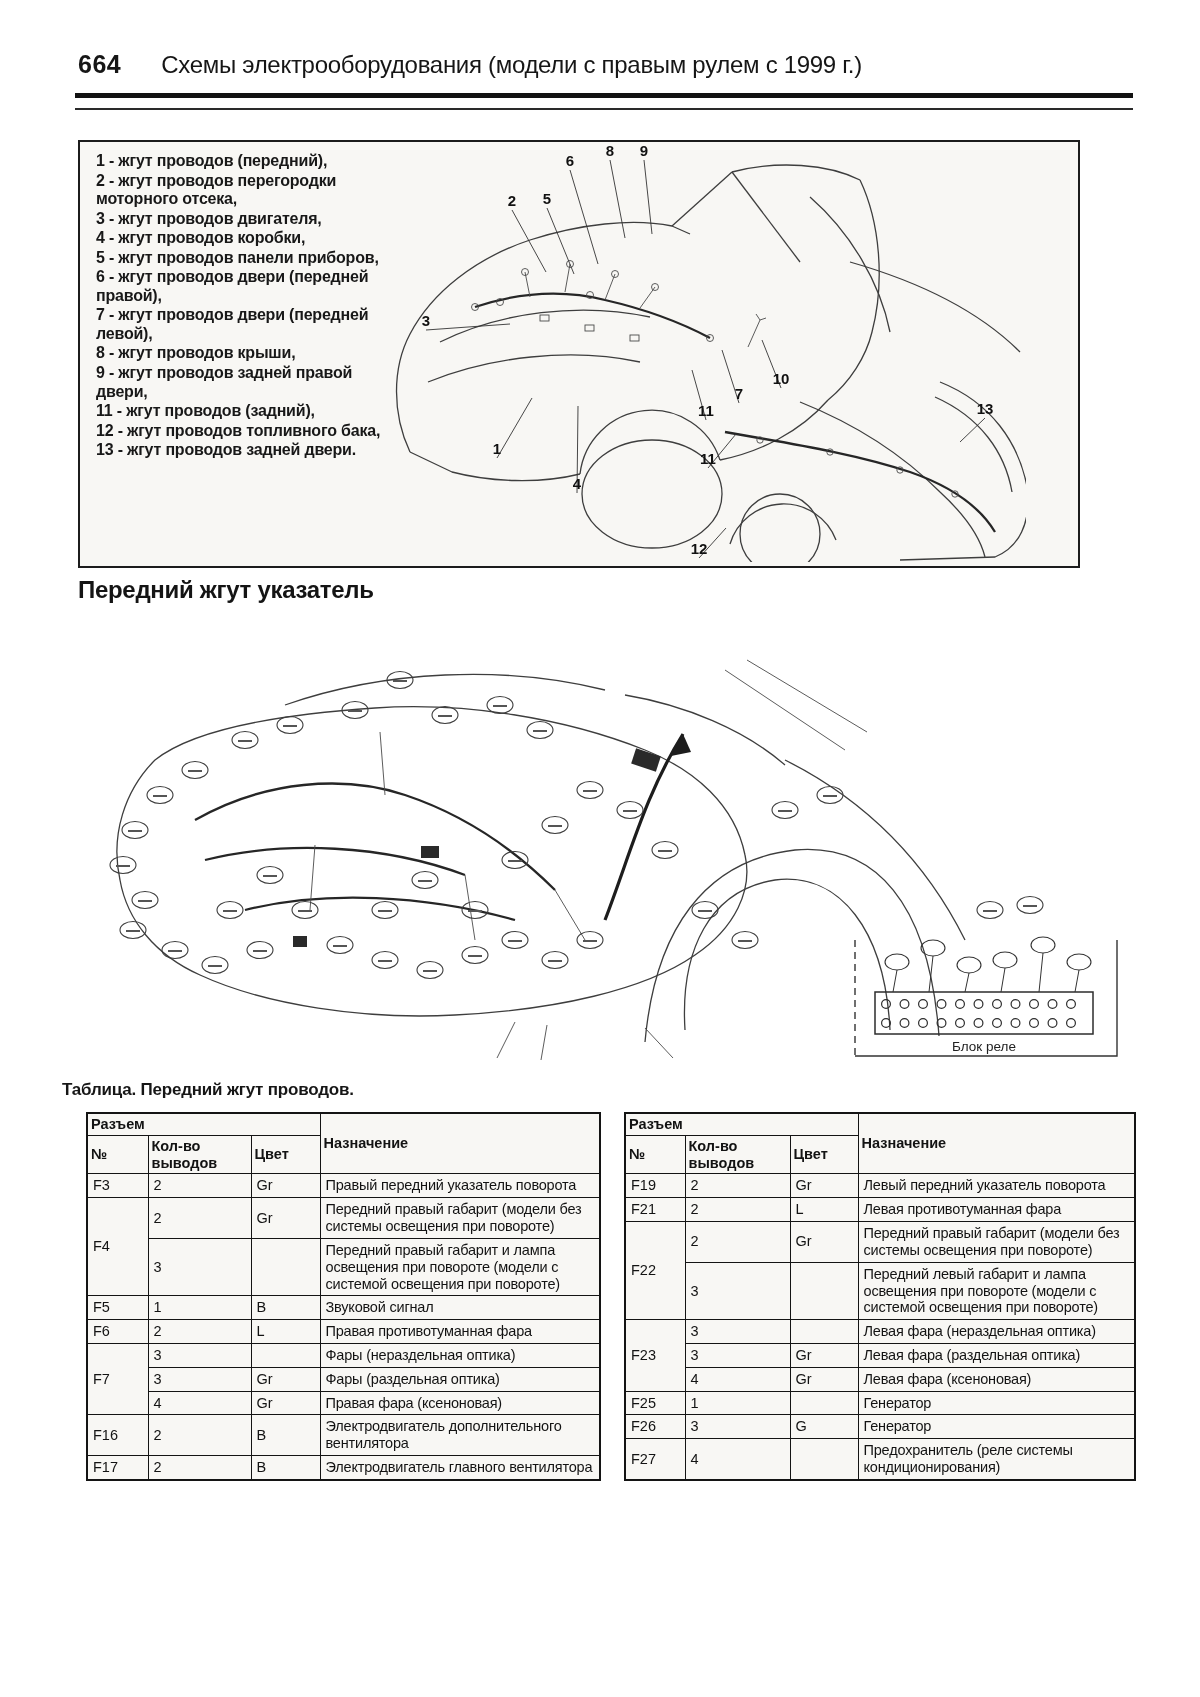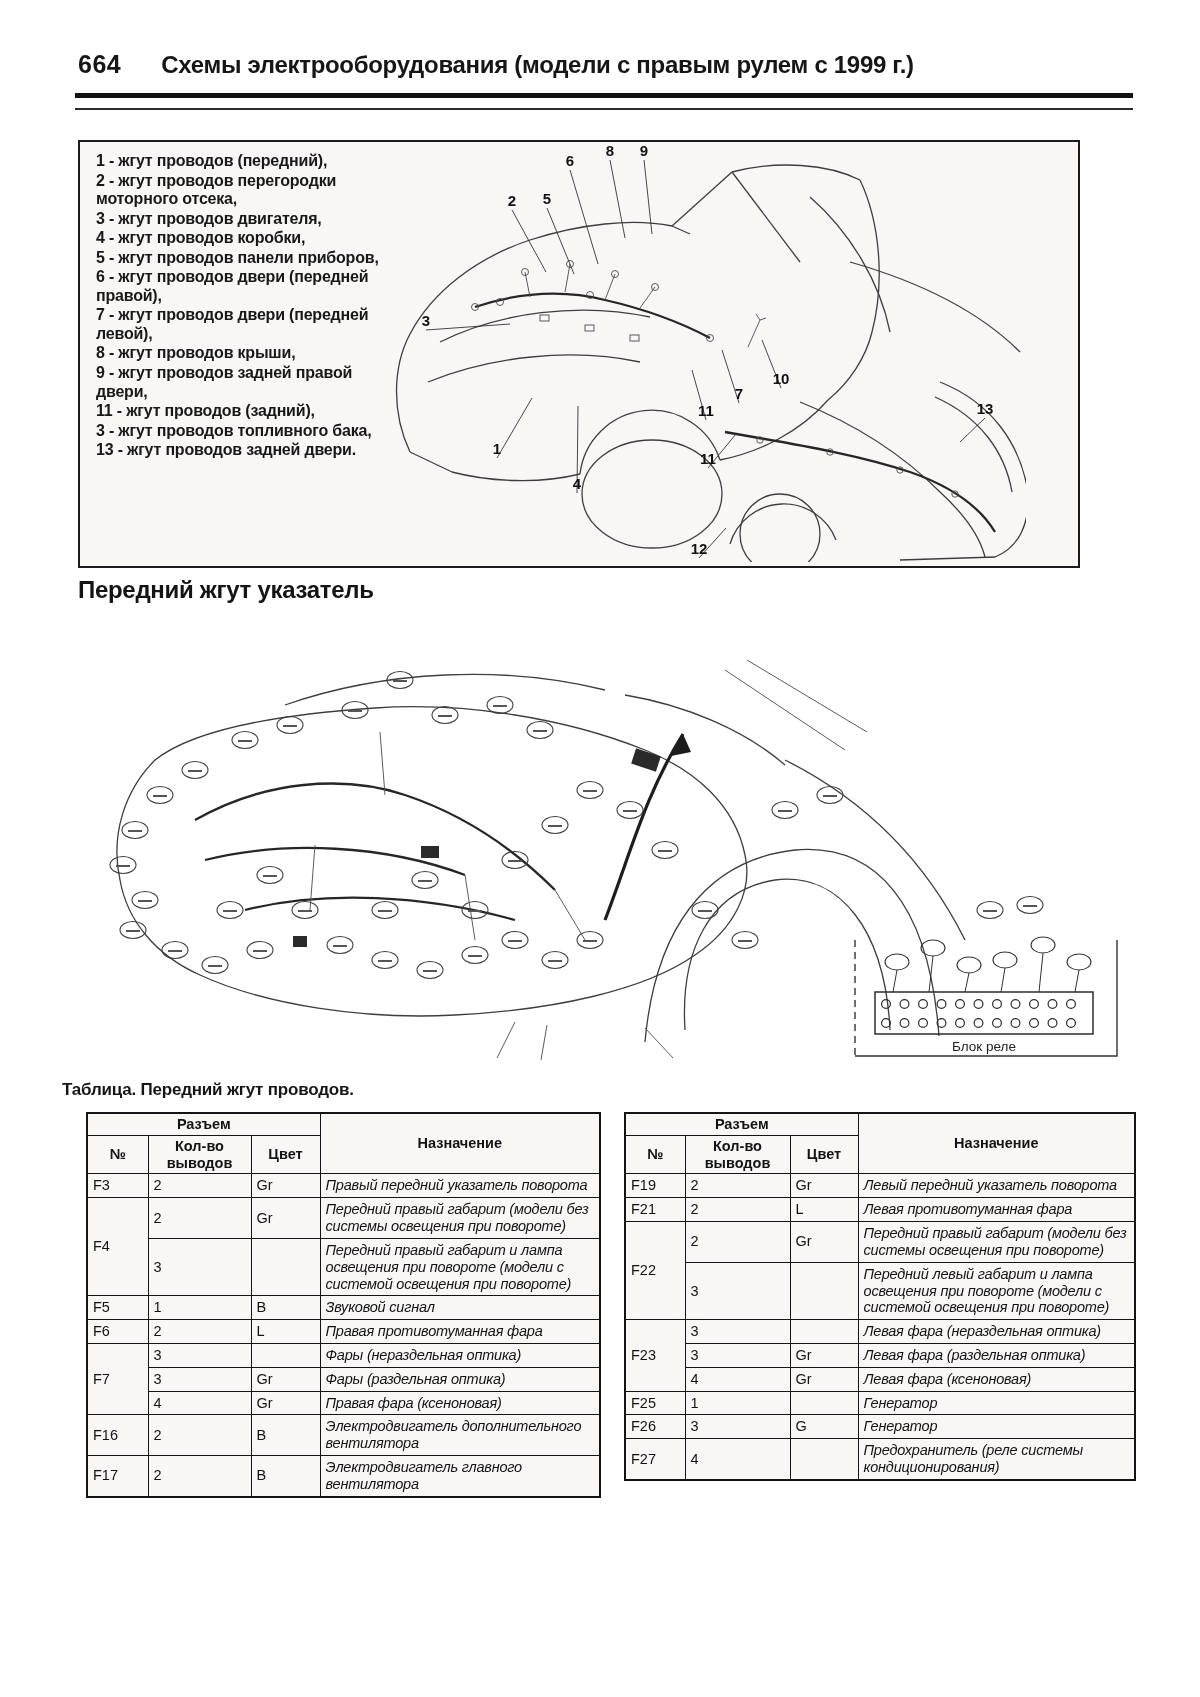--- a/index.html
+++ b/index.html
@@ -1,42 +1,42 @@
 <!DOCTYPE html>
 <html><head>
 <meta charset="utf-8">
 <style>
   html,body{margin:0;padding:0;background:#e8e6e2;}
   .page{position:relative;width:1200px;height:1697px;background:#ffffff;
         font-family:"Liberation Sans",sans-serif;color:#161616;overflow:hidden;}
   .hdr{position:absolute;left:78px;top:50px;width:1058px;display:flex;gap:40px;align-items:baseline;}
   .hdr .num{font-size:25px;font-weight:bold;letter-spacing:0.5px;}
-  .hdr .ttl{font-size:24px;font-weight:bold;letter-spacing:-0.3px;}
+  .hdr .ttl{font-size:24px;font-weight:normal;letter-spacing:-0.3px;}
   .hdr-rule{position:absolute;left:75px;top:93px;width:1058px;height:10px;
             border-top:5px solid #121212;border-bottom:2px solid #2a2a2a;}
   h2.sec{position:absolute;margin:0;font-size:24px;font-weight:bold;letter-spacing:-0.3px;color:#141414;}
   .s1{left:78px;top:106px;}
   .s2{left:78px;top:576px;}
   .box1{position:absolute;left:78px;top:140px;width:950px;height:424px;
         border:2.5px solid #1c1c1c;background:#f8f7f4;padding-left:48px;}
   .legend{position:absolute;left:16px;top:10px;width:296px;font-size:16px;font-weight:bold;
           line-height:1.16;letter-spacing:-0.2px;color:#181818;}
   .legend-item{margin:0 0 1px 0;}
   #d1{position:absolute;left:300px;top:0px;}
   #d2{position:absolute;left:85px;top:610px;}
   .caption{position:absolute;left:62px;top:1080px;margin:0;font-size:17px;font-weight:bold;letter-spacing:-0.2px;}
   table.ct{position:absolute;top:1112px;border-collapse:collapse;table-layout:fixed;
            background:#f8f7f4;border:2.5px solid #141414;}
   #t-left{left:86px;width:513px;}
   #t-right{left:624px;width:510px;}
   table.ct th,table.ct td{border:1.6px solid #141414;font-size:14.5px;line-height:1.16;
            padding:3px 5px;color:#131313;vertical-align:middle;}
-  table.ct th{font-weight:bold;text-align:center;padding:2px 3px;}
+  table.ct th{font-weight:bold;text-align:left;padding:2px 3px;}
   td.c-no,td.c-pins,td.c-col{text-align:left;font-size:15px;}
-  td.c-pur{text-align:left;padding-left:7px;letter-spacing:-0.2px;font-style:italic;}
+  td.c-pur{text-align:left;padding-left:7px;letter-spacing:-0.2px;}
   svg .ln{stroke:#3e3e3e;stroke-width:1.3;fill:none;}
   svg .lnth{stroke:#262626;stroke-width:2.3;fill:none;}
   svg .thin{stroke:#4a4a4a;stroke-width:0.9;fill:none;}
   svg text.co{font-family:"Liberation Sans",sans-serif;font-size:15px;font-weight:bold;fill:#111;}
   svg text.rl{font-family:"Liberation Sans",sans-serif;font-size:13.5px;fill:#222;}
 </style>
 </head>
 <body>
 
 <div class="page">
@@ -53,21 +53,21 @@
         <div class="legend-item">1 - жгут проводов (передний),</div>
         <div class="legend-item">2 - жгут проводов перегородки моторного отсека,</div>
         <div class="legend-item">3 - жгут проводов двигателя,</div>
         <div class="legend-item">4 - жгут проводов коробки,</div>
         <div class="legend-item">5 - жгут проводов панели приборов,</div>
         <div class="legend-item">6 - жгут проводов двери (передней правой),</div>
         <div class="legend-item">7 - жгут проводов двери (передней левой),</div>
         <div class="legend-item">8 - жгут проводов крыши,</div>
         <div class="legend-item">9 - жгут проводов задней правой двери,</div>
         <div class="legend-item">11 - жгут проводов (задний),</div>
-        <div class="legend-item">3 - жгут проводов топливного бака,</div>
+        <div class="legend-item">12 - жгут проводов топливного бака,</div>
         <div class="legend-item">13 - жгут проводов задней двери.</div>
       </div>
 
     <svg id="d1" width="646" height="420" viewBox="0 0 646 420">
 
       <path class="ln" d="M 30 310 C 12 272 12 226 30 192 C 52 150 96 116 150 98 C 200 82 252 76 292 84 L 310 92"></path>
       <path class="ln" d="M 292 84 L 352 30"></path>
       <path class="ln" d="M 352 30 C 398 18 448 22 480 38"></path>
       <path class="ln" d="M 480 38 C 500 80 505 140 492 190 C 486 215 470 240 448 258"></path>
       <path class="ln" d="M 448 258 C 420 290 380 310 340 318"></path>

